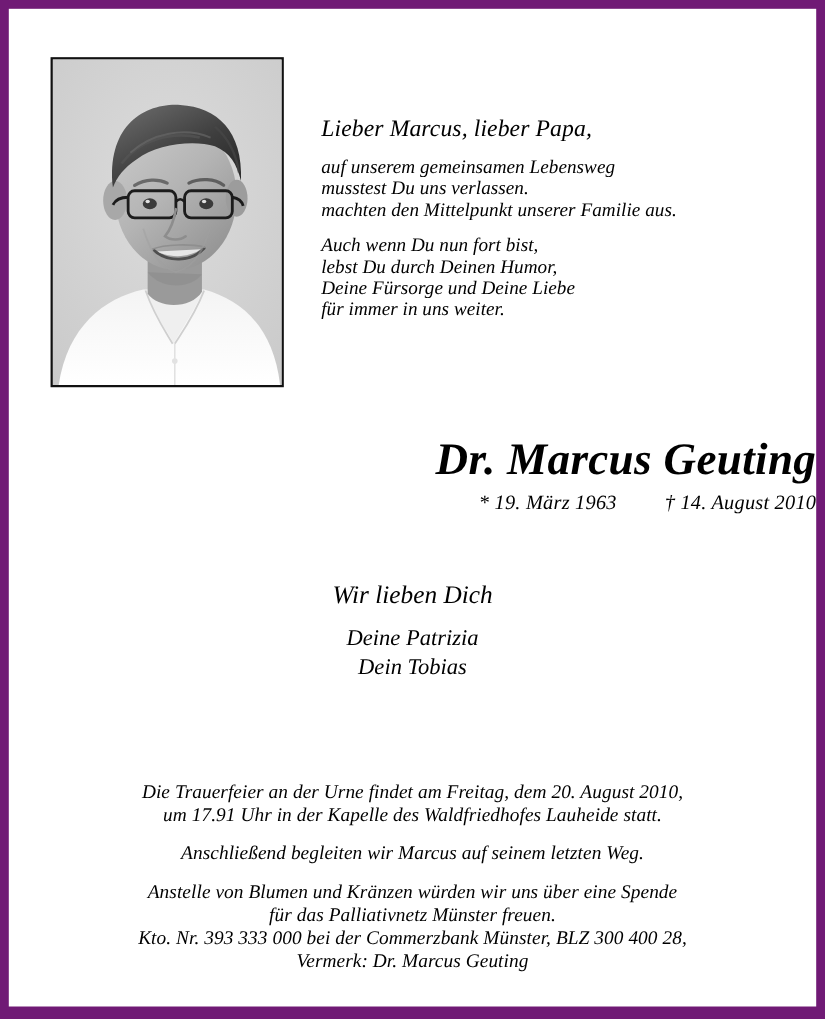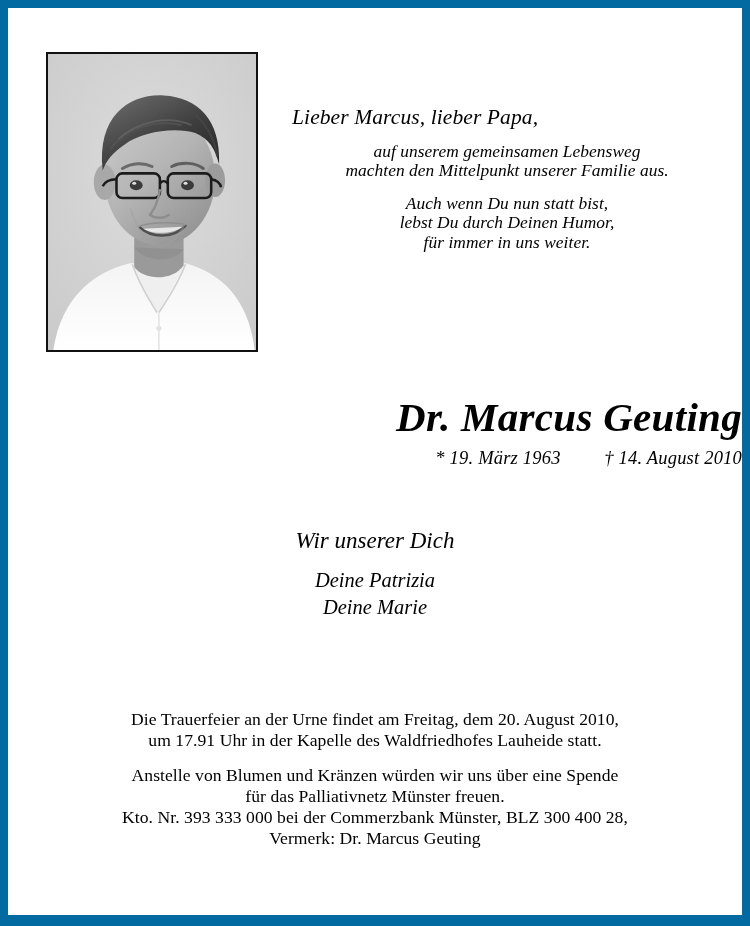--- a/index.html
+++ b/index.html
@@ -14,21 +14,21 @@
     color: #000000;
     overflow: hidden;
   }
 
   
   #obituary-card {
     position: relative;
     width: 750px;
     height: 926px;
     box-sizing: border-box;
-    background: #0369a1;
+    background: #701a75;
     padding: 8px 8px 11px 8px;
   }
   #card-inner {
     position: relative;
     width: 100%;
     height: 100%;
     background: #ffffff;
     box-sizing: border-box;
     overflow: hidden;
   }
@@ -68,21 +68,20 @@
     margin: 0 0 12px 0;
     white-space: nowrap;
   }
   .verse {
     font-style: italic;
     font-size: 17.4px;
     line-height: 19.4px;
     letter-spacing: 0.05px;
     margin: 0 0 13px 0;
     white-space: nowrap;
-    text-align: center;
   }
   .verse:last-child { margin-bottom: 0; }
 
   
   #name-block {
     position: absolute;
     left: 0;
     right: 0;
     top: 385px;
     text-align: right;
@@ -127,20 +126,21 @@
 
   
   #service-details {
     position: absolute;
     left: 0;
     right: 0;
     top: 701px;
     text-align: center;
   }
   .detail-para {
+    font-style: italic;
     font-size: 17.6px;
     line-height: 21px;
     margin: 0 0 14px 0;
     letter-spacing: 0.05px;
   }
   .detail-para:last-child { margin-bottom: 0; }
   .detail-line { display: block; }
 </style>
 </head>
 <body>
@@ -218,48 +218,53 @@
 
           <path d="M84 156 C 90 176 100 192 114 196 C 130 192 140 176 146 154" fill="none" stroke="#9f9f9f" stroke-width="1.6" opacity="0.5"></path>
         </svg>
       </div>
     </div>
 
     <div id="dedication">
       <p class="salutation">Lieber Marcus, lieber Papa,</p>
       <p class="verse">
         <span class="detail-line">auf unserem gemeinsamen Lebensweg</span>
+        <span class="detail-line">musstest Du uns verlassen.</span>
         <span class="detail-line">machten den Mittelpunkt unserer Familie aus.</span>
       </p>
       <p class="verse">
-        <span class="detail-line">Auch wenn Du nun statt bist,</span>
+        <span class="detail-line">Auch wenn Du nun fort bist,</span>
         <span class="detail-line">lebst Du durch Deinen Humor,</span>
+        <span class="detail-line">Deine Fürsorge und Deine Liebe</span>
         <span class="detail-line">für immer in uns weiter.</span>
       </p>
     </div>
 
     <div id="name-block">
       <h1 id="deceased-name">Dr. Marcus Geuting</h1>
       <p id="life-dates">
         <span>* 19. März 1963</span>
         <span class="date-sep"></span>
         <span>† 14. August 2010</span>
       </p>
     </div>
 
     <div id="mourners">
-      <p id="mourners-heading">Wir unserer Dich</p>
+      <p id="mourners-heading">Wir lieben Dich</p>
       <p class="mourner-name">Deine Patrizia</p>
-      <p class="mourner-name">Deine Marie</p>
+      <p class="mourner-name">Dein Tobias</p>
     </div>
 
     <div id="service-details">
       <p class="detail-para">
         <span class="detail-line">Die Trauerfeier an der Urne findet am Freitag, dem 20. August 2010,</span>
         <span class="detail-line">um 17.91 Uhr in der Kapelle des Waldfriedhofes Lauheide statt.</span>
+      </p>
+      <p class="detail-para">
+        <span class="detail-line">Anschließend begleiten wir Marcus auf seinem letzten Weg.</span>
       </p>
       <p class="detail-para">
         <span class="detail-line">Anstelle von Blumen und Kränzen würden wir uns über eine Spende</span>
         <span class="detail-line">für das Palliativnetz Münster freuen.</span>
         <span class="detail-line">Kto. Nr. 393 333 000 bei der Commerzbank Münster, BLZ 300 400 28,</span>
         <span class="detail-line">Vermerk: Dr. Marcus Geuting</span>
       </p>
     </div>
 
   </div>

